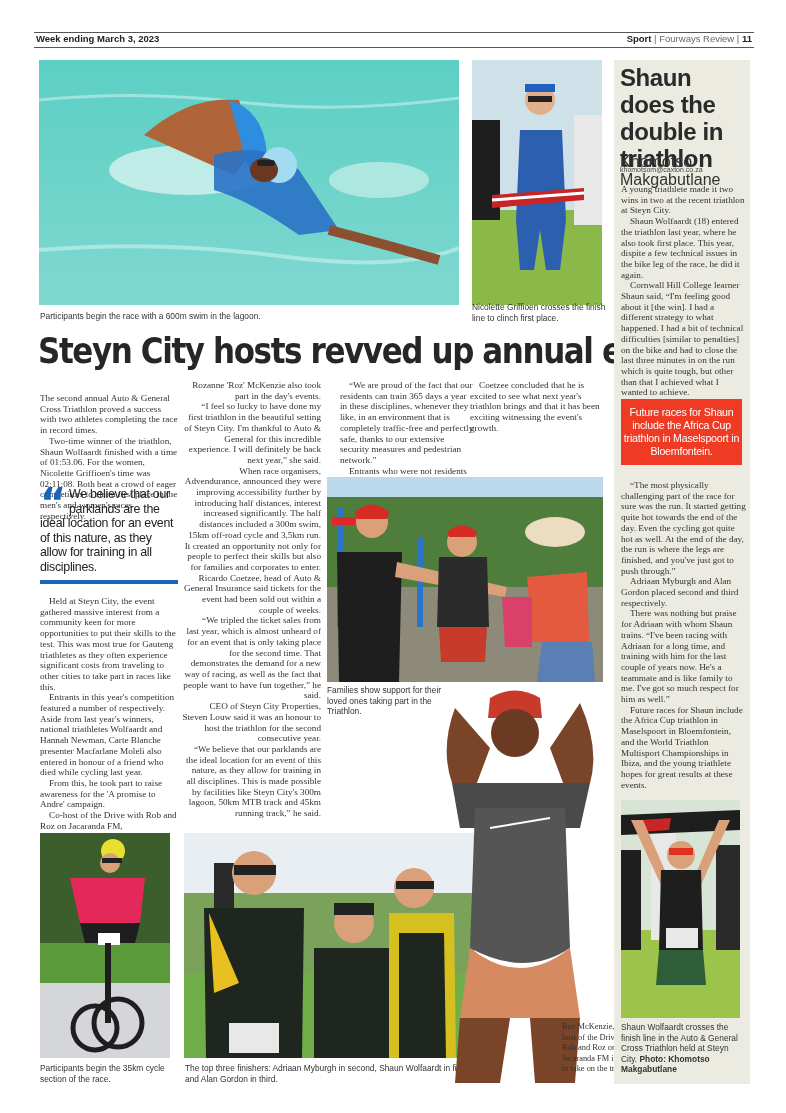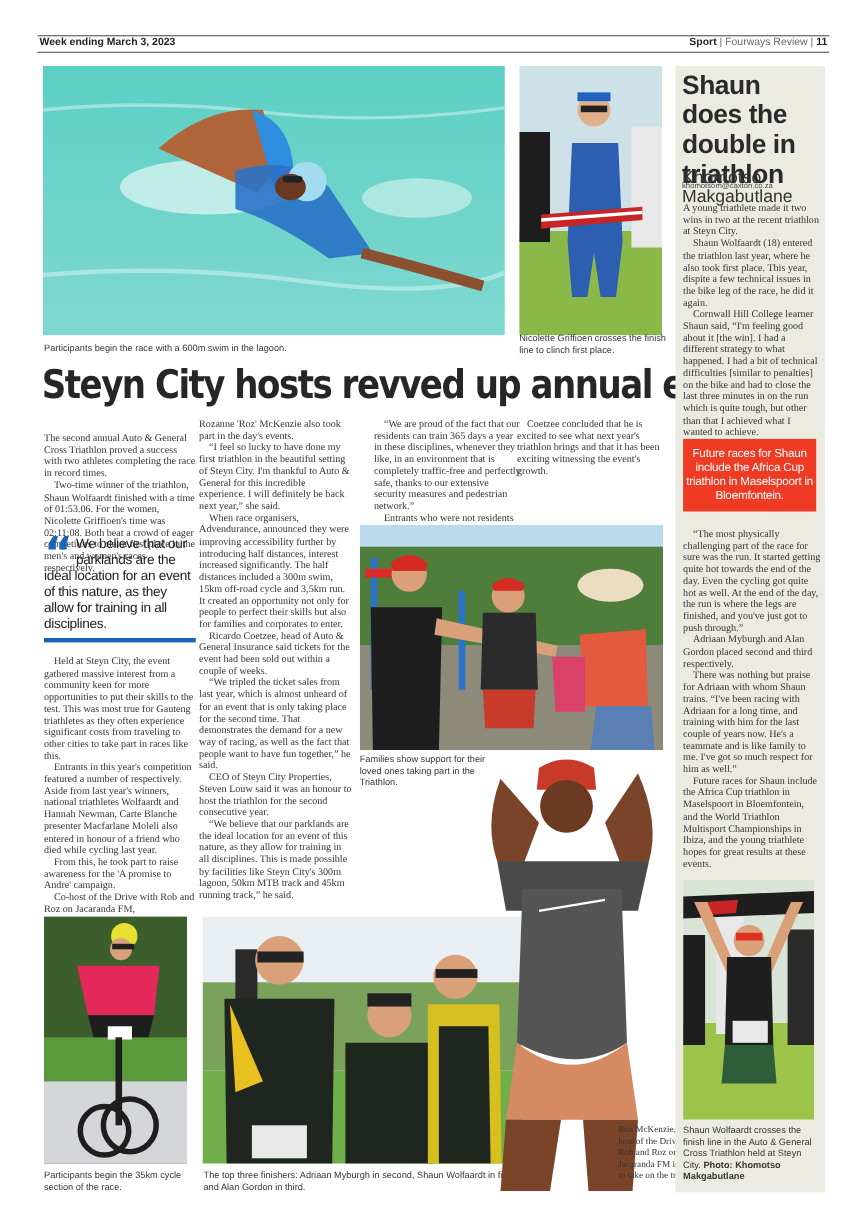--- a/index.html
+++ b/index.html
@@ -111,21 +111,21 @@
   <div class="bar"></div>
 </div>
 
 <div class="col" style="left:40px;top:596px;width:138px;">
   <p>Held at Steyn City, the event gathered massive interest from a community keen for more opportunities to put their skills to the test. This was most true for Gauteng triathletes as they often experience significant costs from traveling to other cities to take part in races like this.</p>
   <p>Entrants in this year's competition featured a number of respectively. Aside from last year's winners, national triathletes Wolfaardt and Hannah Newman, Carte Blanche presenter Macfarlane Moleli also entered in honour of a friend who died while cycling last year.</p>
   <p>From this, he took part to raise awareness for the 'A promise to Andre' campaign.</p>
   <p>Co-host of the Drive with Rob and Roz on Jacaranda FM,</p>
 </div>
 
-<div class="col" style="left:181px;top:380px;width:140px;">
+<div class="col" style="left:181px;top:380px;width:140px;text-align:right;">
   <p class="first">Rozanne 'Roz' McKenzie also took part in the day's events.</p>
   <p>“I feel so lucky to have done my first triathlon in the beautiful setting of Steyn City. I'm thankful to Auto &amp; General for this incredible experience. I will definitely be back next year,” she said.</p>
   <p>When race organisers, Advendurance, announced they were improving accessibility further by introducing half distances, interest increased significantly. The half distances included a 300m swim, 15km off-road cycle and 3,5km run. It created an opportunity not only for people to perfect their skills but also for families and corporates to enter.</p>
   <p>Ricardo Coetzee, head of Auto &amp; General Insurance said tickets for the event had been sold out within a couple of weeks.</p>
   <p>“We tripled the ticket sales from last year, which is almost unheard of for an event that is only taking place for the second time. That demonstrates the demand for a new way of racing, as well as the fact that people want to have fun together,” he said.</p>
   <p>CEO of Steyn City Properties, Steven Louw said it was an honour to host the triathlon for the second consecutive year.</p>
   <p>“We believe that our parklands are the ideal location for an event of this nature, as they allow for training in all disciplines. This is made possible by facilities like Steyn City's 300m lagoon, 50km MTB track and 45km running track,” he said.</p>
 </div>
 
 <div class="col" style="left:340px;top:380px;width:135px;">

